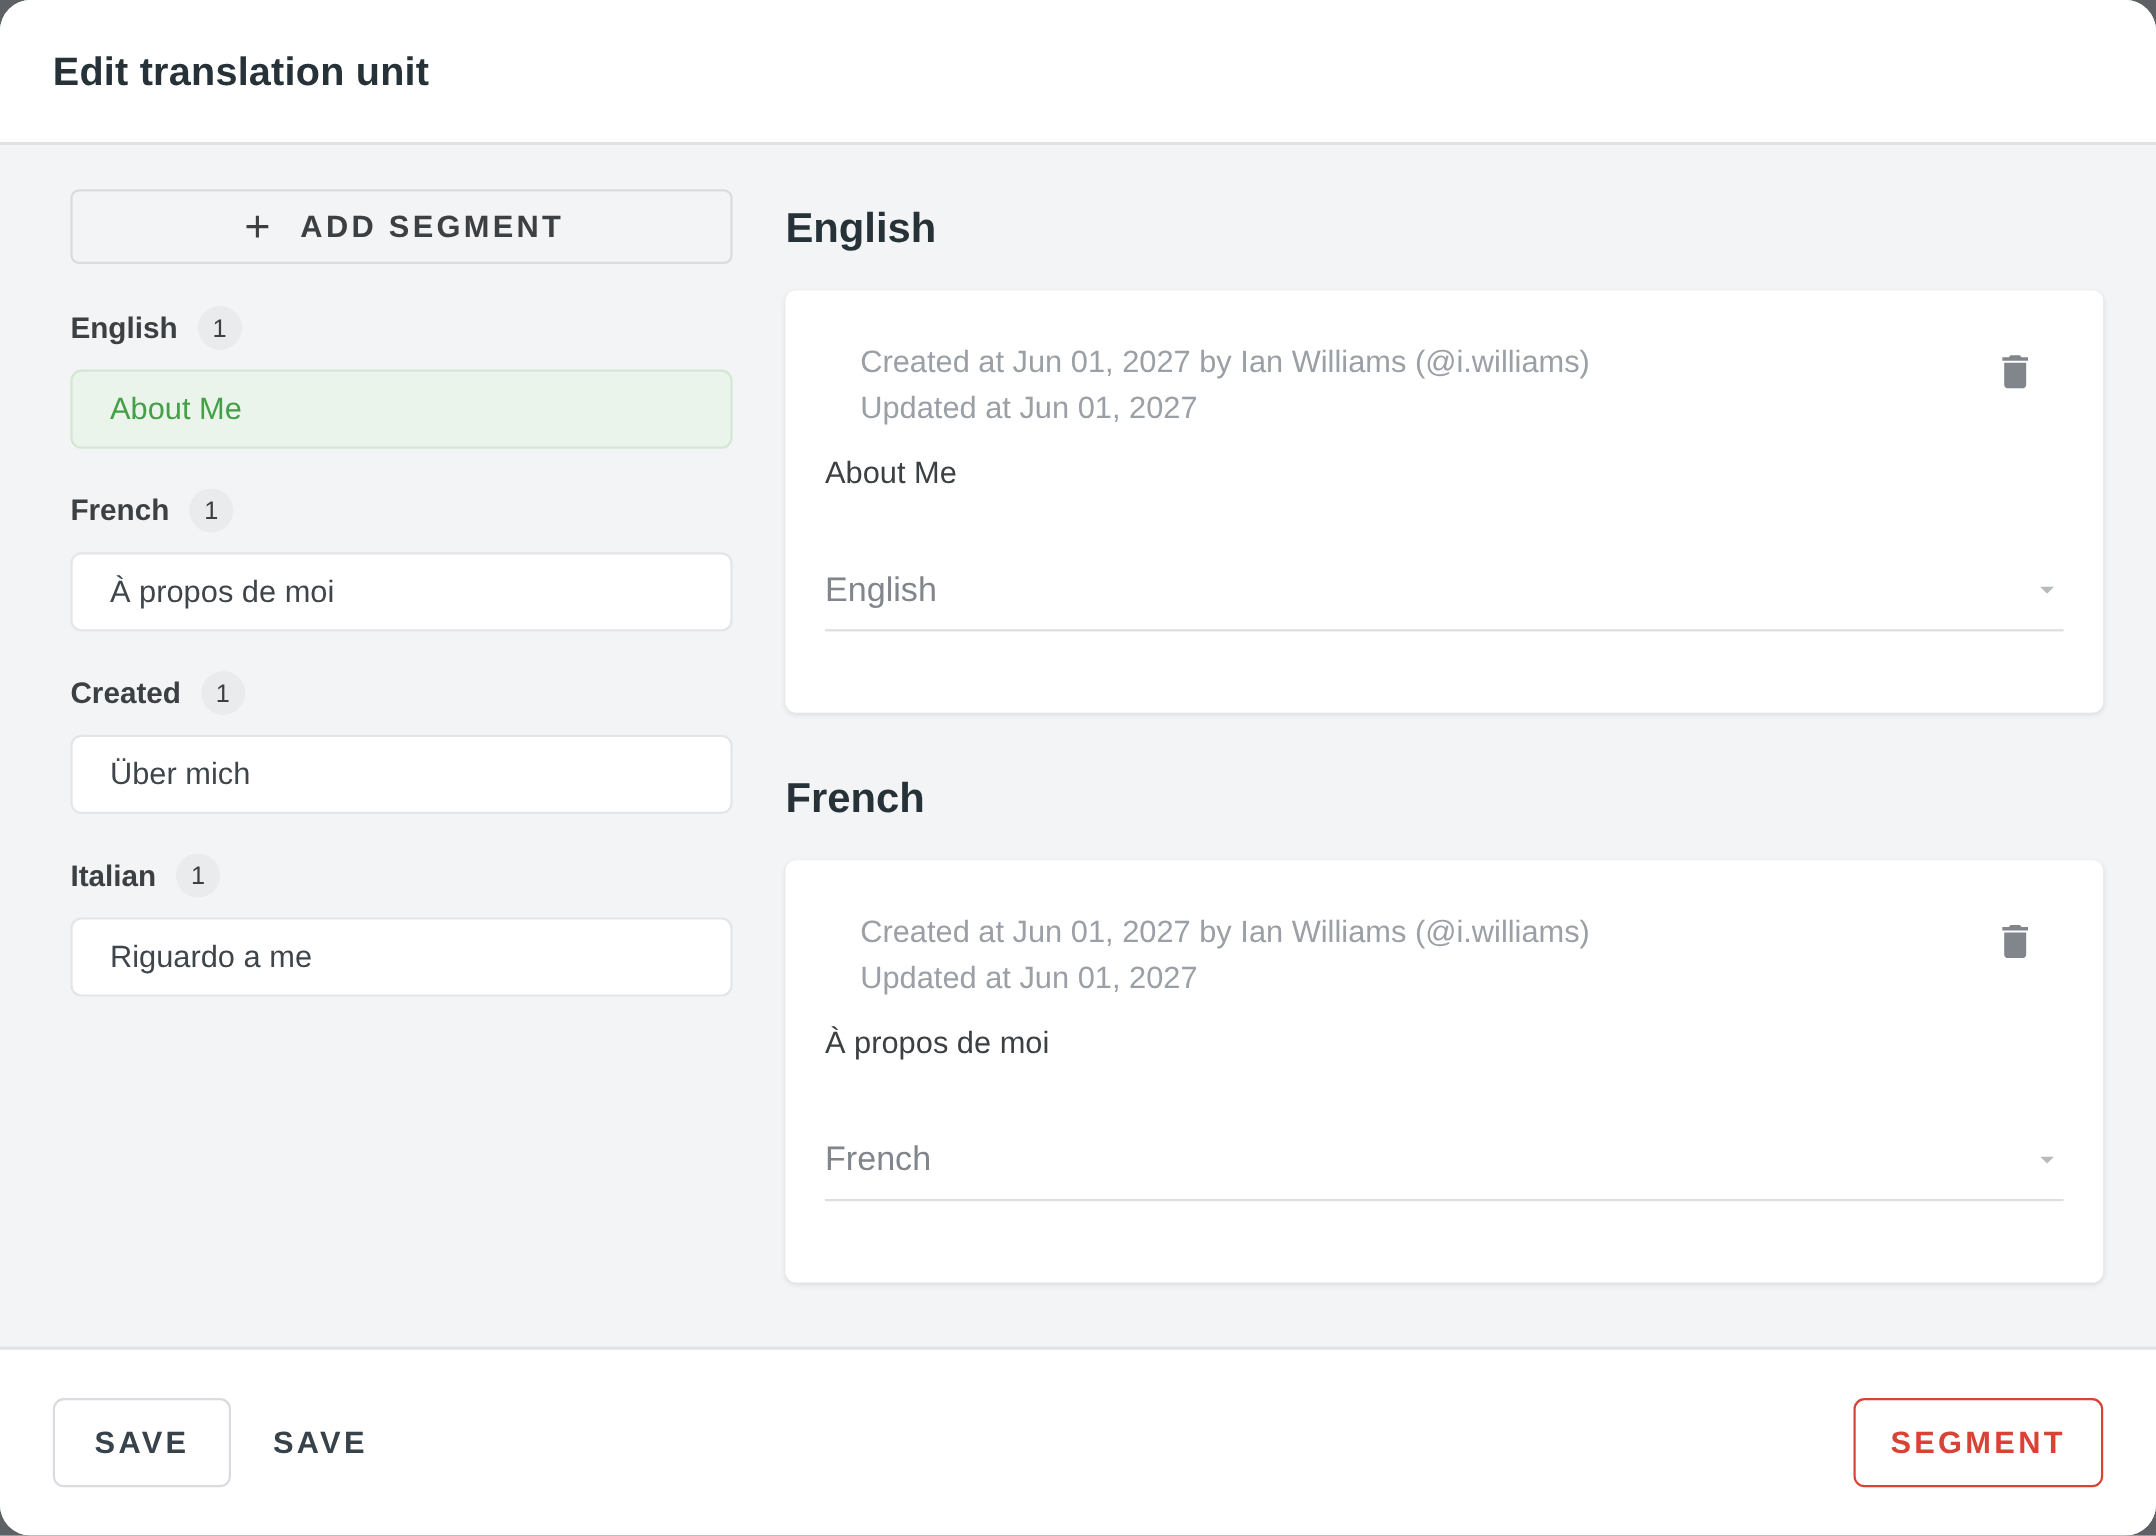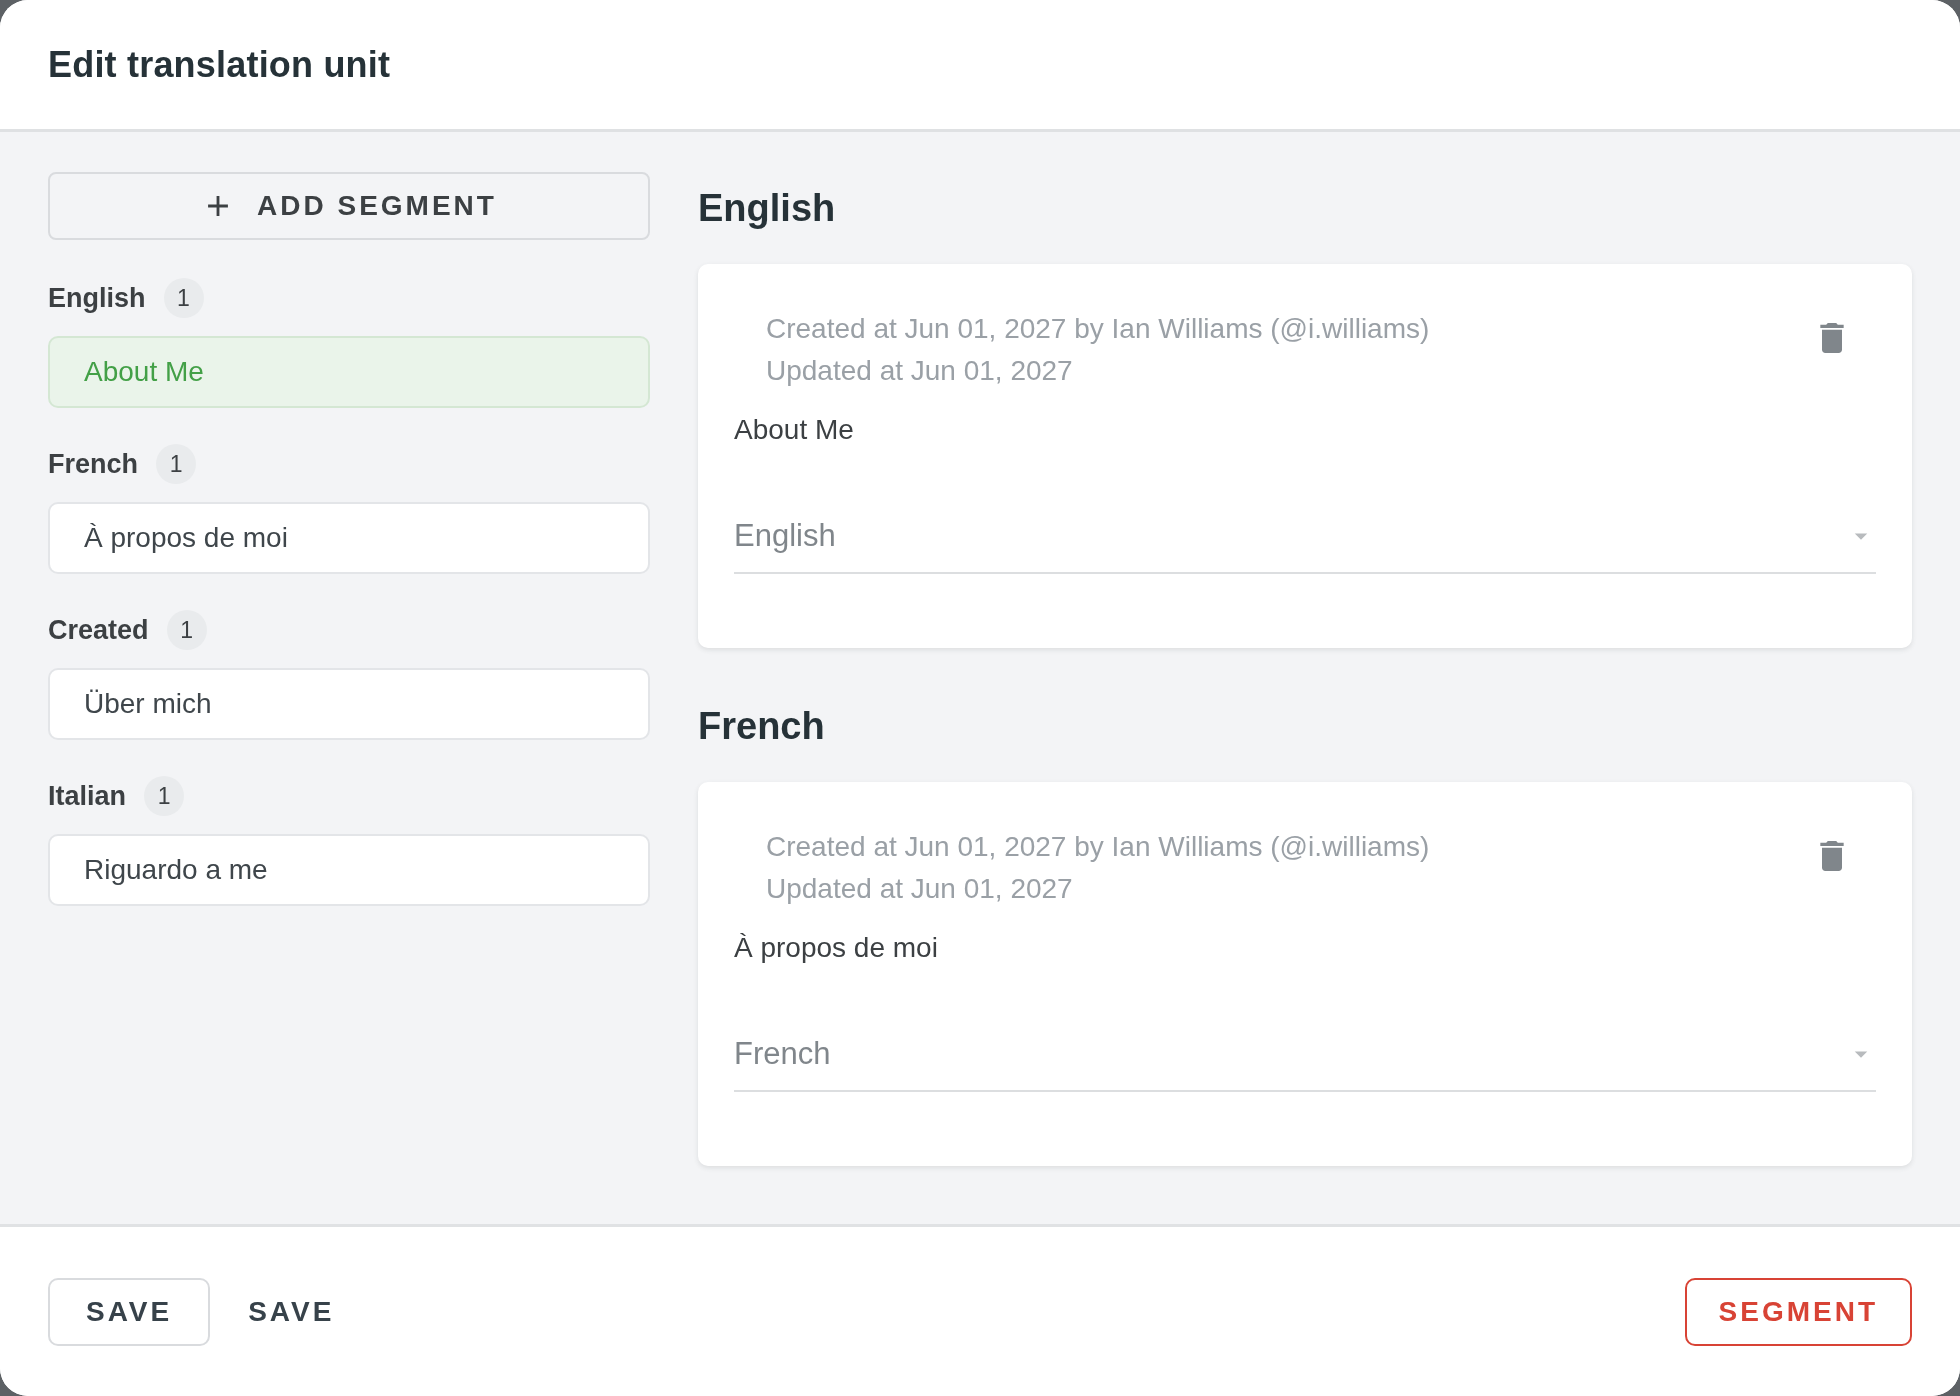--- a/index.html
+++ b/index.html
@@ -26,21 +26,21 @@
   }
   .dlg-title {
     font-size: 36px; font-weight: 600; color: #263238;
     letter-spacing: 0.2px;
   }
   
   .dlg-body {
     flex: 1 1 auto;
     background: #f3f4f6;
     display: flex;
-    padding: 40px 48px 0 48px;
+    padding: 40px 48px 0 64px;
     gap: 48px;
     overflow: hidden;
   }
   
   .sidebar { width: 602px; flex: 0 0 602px; }
   .add-segment-btn {
     width: 100%; height: 68px;
     background: transparent;
     border: 2px solid #d9dbde;
     border-radius: 8px;
@@ -125,21 +125,21 @@
     flex: 0 0 172px; height: 172px;
     background: #ffffff;
     border-top: 3px solid #e0e2e4;
     display: flex; align-items: center;
     padding: 0 48px;
   }
   .btn {
     font-family: inherit;
     font-size: 28px; font-weight: 600;
     letter-spacing: 3px;
-    height: 68px;
+    height: 81px;
     border-radius: 10px;
     display: inline-flex; align-items: center; justify-content: center;
     cursor: pointer;
     background: transparent;
   }
   .btn-save {
     border: 2px solid #d9dbde;
     color: #37424a;
     padding: 0 36px;
   }

